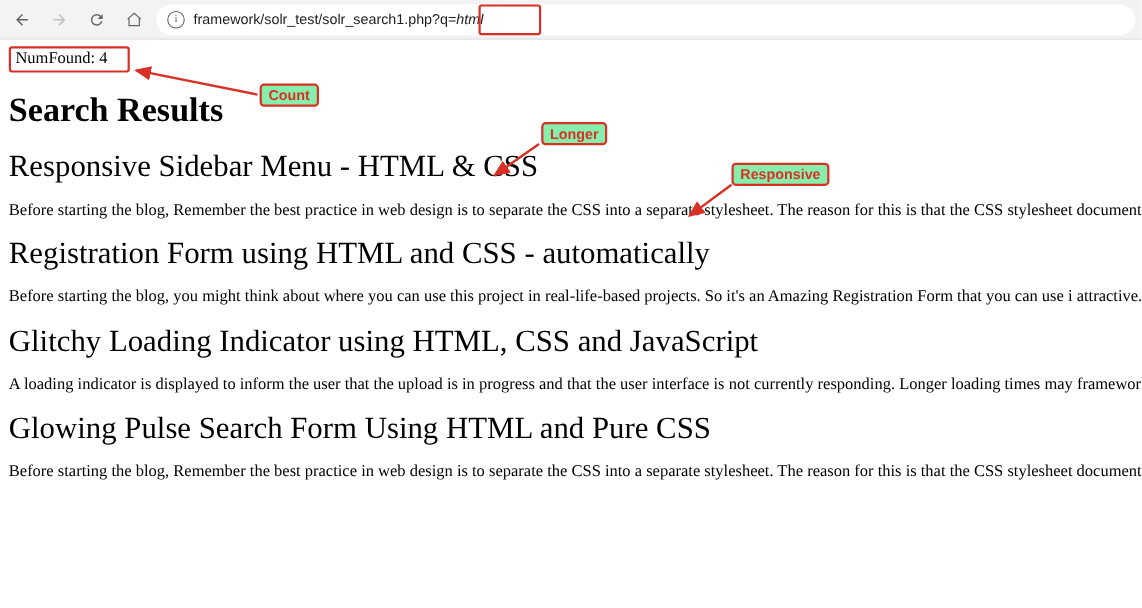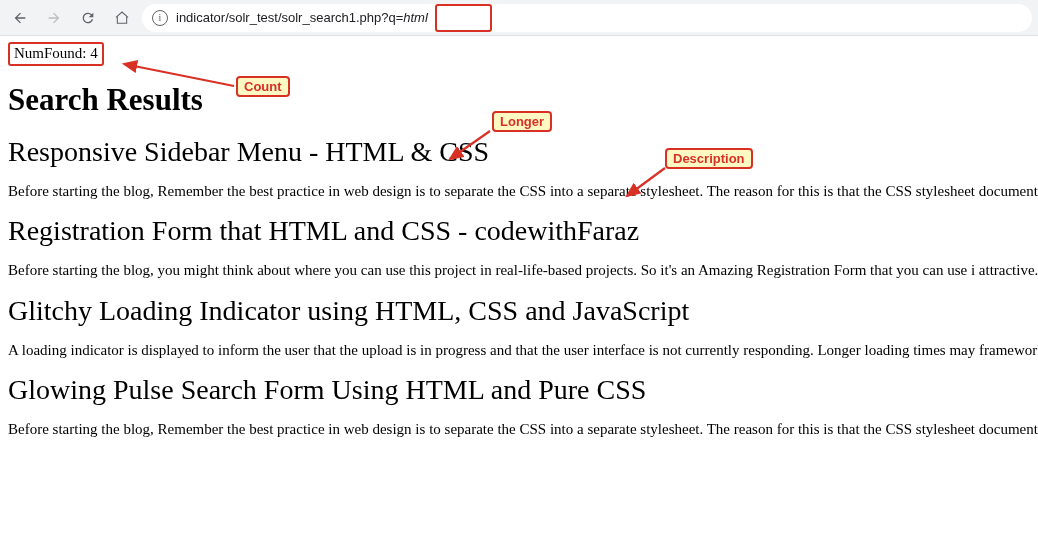--- a/index.html
+++ b/index.html
@@ -48,39 +48,39 @@
     .url-text { flex: 1; }
     .url-q { position: relative; display: inline-block; font-style: italic; }
 
     .content { padding: 6px 8px 8px 8px; position: relative; }
 
     .numfound {
       display: inline-block;
       font-size: 15px;
       border: 2px solid #d93025;
       border-radius: 3px;
-      padding: 0 4px 1px 4px;
+      padding: 0 18px 1px 4px;
       line-height: 1.25;
       margin-bottom: 8px;
     }
 
     h1 { font-size: 31px; font-weight: bold; margin: 8px 0 18px 0; }
     .result h2 { font-size: 28px; font-weight: normal; margin: 14px 0 14px 0; }
     .result p { font-size: 15px; line-height: 1.3; margin: 0 0 14px 0; white-space: nowrap; }
 
     .annot-box {
       position: absolute;
       border: 2px solid #d93025;
       border-radius: 4px;
       color: #d93025;
       font-family: Arial, sans-serif;
       font-size: 13px;
       font-weight: 600;
       padding: 1px 6px;
-      background: #fef9c3;
+      background: #86efac;
       z-index: 20;
       pointer-events: none;
     }
     .url-box-over {
       position: absolute;
       border: 2px solid #d93025;
       border-radius: 3px;
       z-index: 20;
       pointer-events: none;
     }
@@ -106,21 +106,21 @@
       </svg>
   </div>
   <div class="nav-btn">
     <svg viewBox="0 0 24 24">
         <path fill="none" stroke="currentColor" stroke-width="1.6" d="M3 11l9-8 9 8M5 10v10h14V10"></path>
       </svg>
   </div>
   <div class="addr-wrap">
     <span class="info-icon">i</span>
     <span class="url-text">
-      <span>indicator/solr_test/solr_search1.php?q=</span><span class="url-q">html</span>
+      <span>framework/solr_test/solr_search1.php?q=</span><span class="url-q">html</span>
     </span>
   </div>
 </div>
 
 <div class="url-box-over" style="left:435px; top:4px; width:57px; height:28px;"></div>
 
 <div class="content">
 
   <span class="numfound">
     <span>NumFound: </span><span>4</span>
@@ -144,37 +144,37 @@
   <svg class="arrow" style="left:440px; top:93px; width:60px; height:40px;">
     <defs>
         <marker id="ah2" markerWidth="8" markerHeight="8" refX="6" refY="3" orient="auto">
           <path d="M0,0 L7,3 L0,6 Z" fill="#d93025"></path>
         </marker>
       </defs>
     <line x1="50" y1="2" x2="10" y2="30" stroke="#d93025" stroke-width="2.2" marker-end="url(#ah2)"></line>
   </svg>
 
   
-  <div class="annot-box" style="left:665px; top:112px;">Description</div>
+  <div class="annot-box" style="left:665px; top:112px;">Responsive</div>
   <svg class="arrow" style="left:615px; top:128px; width:60px; height:40px;">
     <defs>
         <marker id="ah3" markerWidth="8" markerHeight="8" refX="6" refY="3" orient="auto">
           <path d="M0,0 L7,3 L0,6 Z" fill="#d93025"></path>
         </marker>
       </defs>
     <line x1="50" y1="4" x2="12" y2="32" stroke="#d93025" stroke-width="2.2" marker-end="url(#ah3)"></line>
   </svg>
 
   <div id="results">
       <div class="result">
         <h2>Responsive Sidebar Menu - HTML &amp; CSS</h2>
         <p>Before starting the blog, Remember the best practice in web design is to separate the CSS into a separate stylesheet. The reason for this is that the CSS stylesheet document. The HTML file exists to define the structure and content of the document. And perhaps you may have JavaScript files that exist to add additional beha</p>
       </div>
       <div class="result">
-        <h2>Registration Form that HTML and CSS - codewithFaraz</h2>
+        <h2>Registration Form using HTML and CSS - automatically</h2>
         <p>Before starting the blog, you might think about where you can use this project in real-life-based projects. So it's an Amazing Registration Form that you can use i attractive. Let's start making these amazing Registration Form Using HTML &amp; CSS step by step.</p>
       </div>
       <div class="result">
         <h2>Glitchy Loading Indicator using HTML, CSS and JavaScript</h2>
         <p>A loading indicator is displayed to inform the user that the upload is in progress and that the user interface is not currently responding. Longer loading times may framework automatically shows a loading indicator after a configurable delay when a server request begins and hides it after the response has finished processing</p>
       </div>
       <div class="result">
         <h2>Glowing Pulse Search Form Using HTML and Pure CSS</h2>
         <p>Before starting the blog, Remember the best practice in web design is to separate the CSS into a separate stylesheet. The reason for this is that the CSS stylesheet document. The HTML file exists to define the structure and content of the document. And perhaps you may have JavaScript files that exist to add additional beha</p>
       </div>

